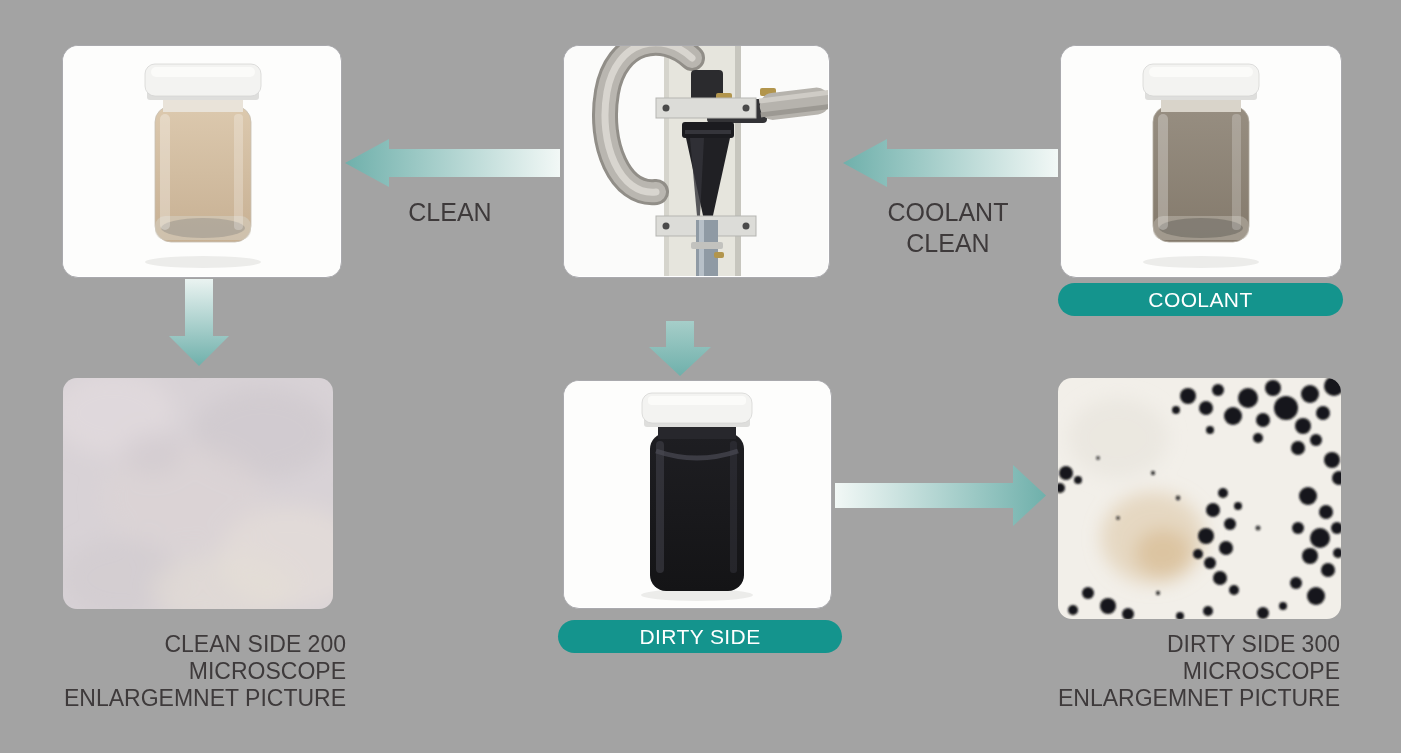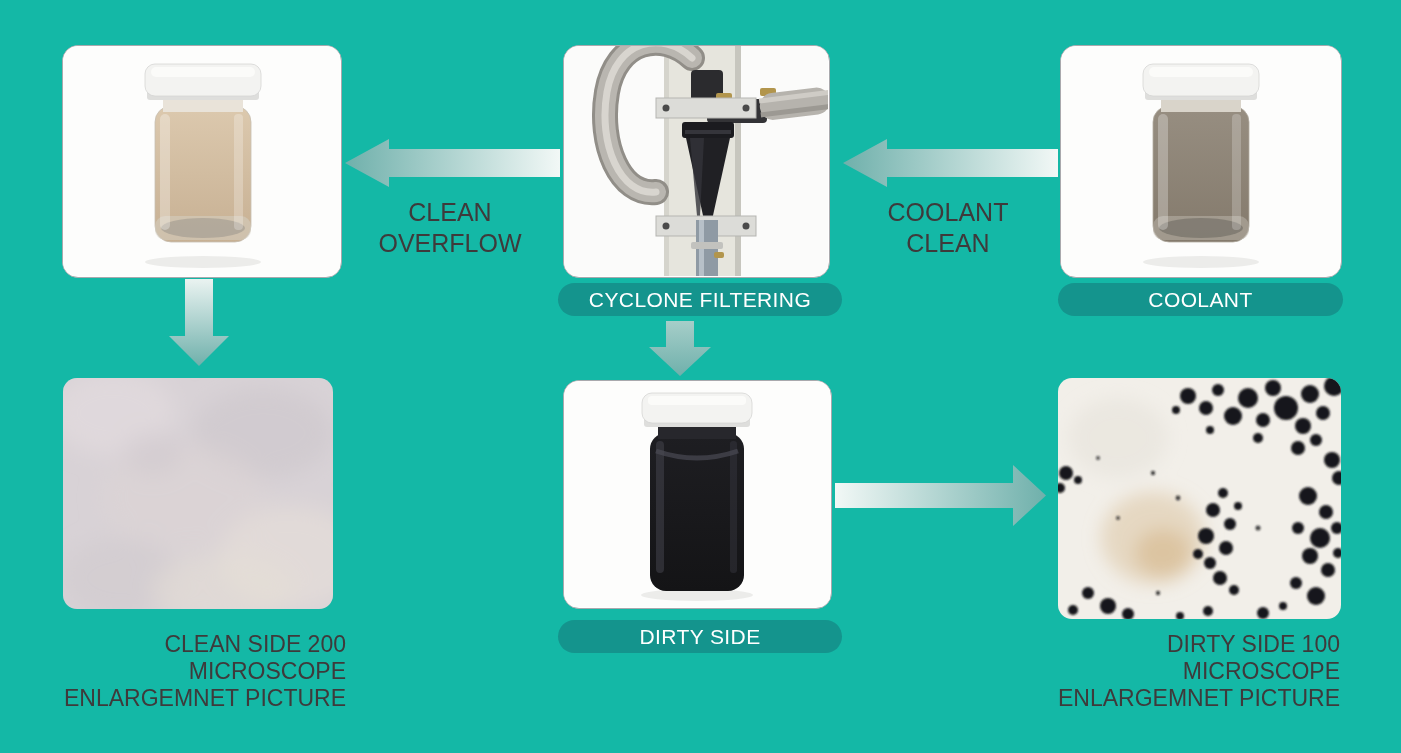--- a/index.html
+++ b/index.html
@@ -1,17 +1,17 @@
 <!DOCTYPE html>
 <html><head>
 <meta charset="utf-8">
 <style>
   html,body{margin:0;padding:0;background:#ffffff;}
   .canvas{
-    position:relative;width:1401px;height:753px;background:#14b8a6;
+    position:relative;width:1401px;height:753px;background:#a3a3a3;
     font-family:"Liberation Sans",sans-serif;overflow:hidden;
   }
   .photo-box{
     position:absolute;background:#fff;border:1.5px solid #a9a9ad;
     border-radius:16px;overflow:hidden;box-sizing:border-box;
   }
   .micro{position:absolute;border-radius:14px;overflow:hidden;}
   .badge{
     position:absolute;height:33px;background:#14948D;color:#ffffff;
     border-radius:17px;text-align:center;line-height:33px;font-size:21px;
@@ -131,41 +131,39 @@
           <stop offset="0" stop-color="#6FB0AB"></stop>
             <stop offset="1" stop-color="#F2F8F6"></stop>
         </linearGradient>
       </defs>
       <path d="M217,11 L46,11 L46,1 L2,25 L46,49 L46,39 L217,39 Z" fill="url(#gL1)"></path>
     </svg>
   </div>
 
   <div class="flow-label" style="left:350px;top:197px;width:200px;">
     <span>CLEAN</span>
-    <span>OVERFLOW</span>
   </div>
 
   <div class="arrow" style="left:841px;top:138px;width:217px;height:50px;">
     <svg width="217" height="50" viewBox="0 0 217 50">
       <defs>
         <linearGradient id="gL2" x1="0" y1="0" x2="1" y2="0">
           <stop offset="0" stop-color="#6FB0AB"></stop>
             <stop offset="1" stop-color="#F2F8F6"></stop>
         </linearGradient>
       </defs>
       <path d="M217,11 L46,11 L46,1 L2,25 L46,49 L46,39 L217,39 Z" fill="url(#gL2)"></path>
     </svg>
   </div>
 
   <div class="flow-label" style="left:848px;top:197px;width:200px;">
     <span>COOLANT</span>
     <span>CLEAN</span>
   </div>
 
-  <div class="badge" style="left:558px;top:283px;width:284px;">CYCLONE FILTERING</div>
 
   <div class="badge" style="left:1058px;top:283px;width:285px;">COOLANT</div>
 
   <div class="badge" style="left:558px;top:620px;width:284px;">DIRTY SIDE</div>
 
   <div class="arrow" style="left:168px;top:279px;width:62px;height:88px;">
     <svg width="62" height="88" viewBox="0 0 62 88">
       <defs>
         <linearGradient id="gD1" x1="0" y1="0" x2="0" y2="1">
           <stop offset="0" stop-color="#EAF3F1"></stop>
@@ -324,18 +322,18 @@
     </svg>
   </div>
 
   <div class="caption" style="left:46px;top:631px;width:300px;">
     <span>CLEAN SIDE 200</span>
     <span>MICROSCOPE</span>
     <span>ENLARGEMNET PICTURE</span>
   </div>
 
   <div class="caption" style="left:1040px;top:631px;width:300px;">
-    <span>DIRTY SIDE 100</span>
+    <span>DIRTY SIDE 300</span>
     <span>MICROSCOPE</span>
     <span>ENLARGEMNET PICTURE</span>
   </div>
 
 </div>
 
 </body></html>

